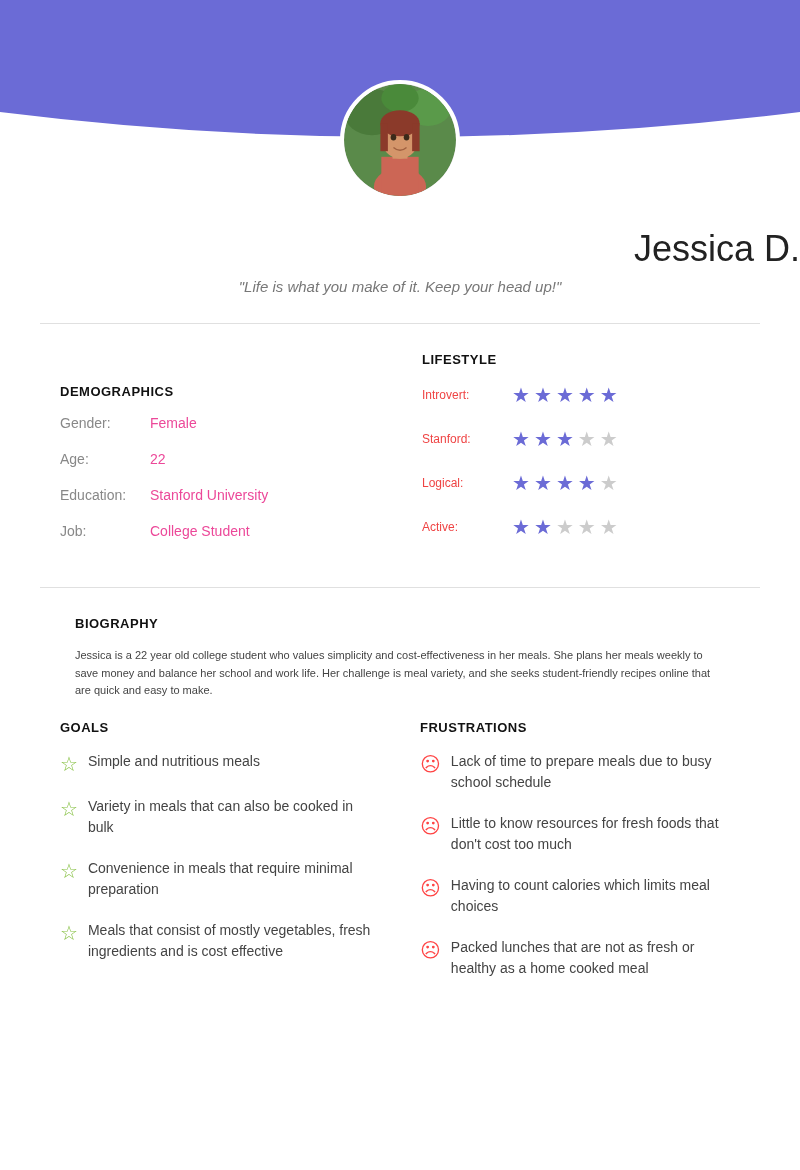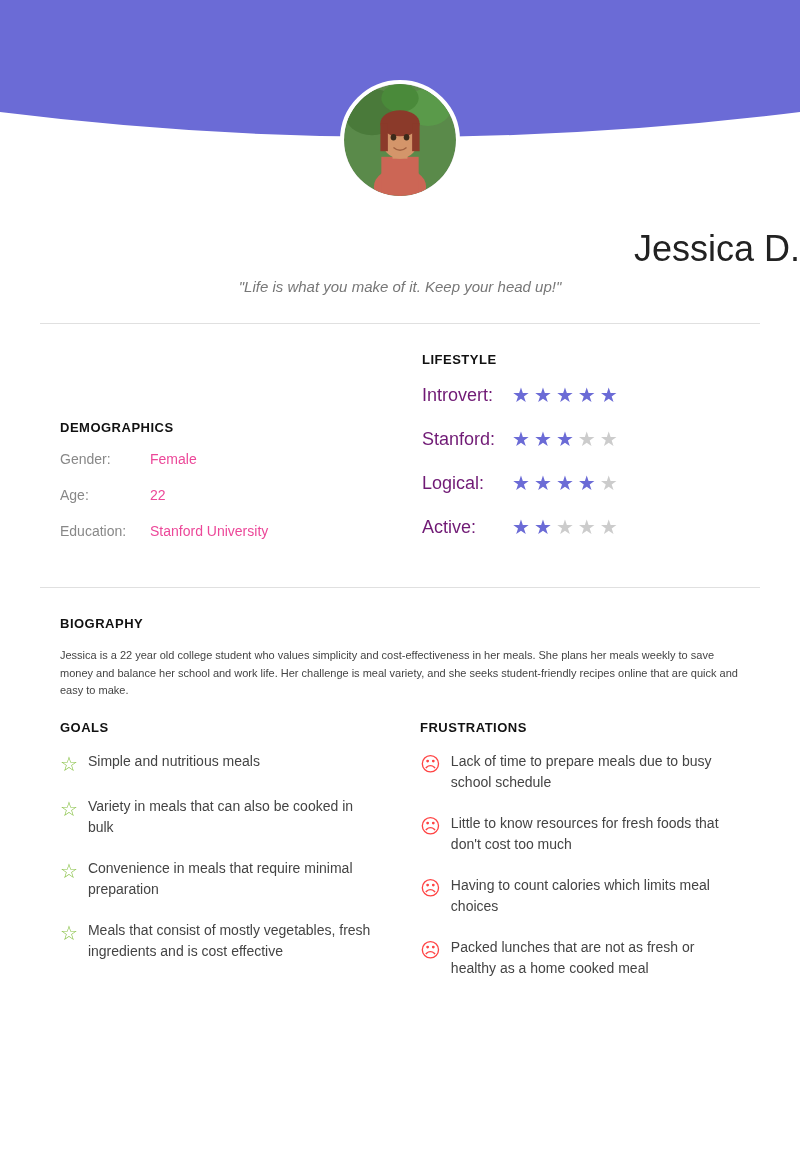--- a/index.html
+++ b/index.html
@@ -109,38 +109,38 @@
       font-size: 14px;
     }
 
     
     .star-row {
       display: flex;
       align-items: center;
       margin-bottom: 20px;
     }
     .star-label {
-      color: #701a75;
-      font-size: 18px;
+      color: #ef4444;
+      font-size: 12px;
       width: 90px;
       flex-shrink: 0;
     }
     .stars {
       display: flex;
       gap: 4px;
     }
     .star {
       font-size: 20px;
     }
     .star-filled { color: #6B6BD6; }
     .star-empty { color: #ccc; }
 
     
     .bio-section {
-      padding: 0 60px;
+      padding: 0 75px;
       margin-bottom: 20px;
     }
     .bio-text {
       font-size: 11px;
       color: #444;
       line-height: 1.6;
       margin-top: 10px;
     }
 
     
@@ -234,20 +234,24 @@
       <span class="info-value">Female</span>
     </div>
     <div class="info-row">
       <span class="info-label">Age:</span>
       <span class="info-value">22</span>
     </div>
     <div class="info-row">
       <span class="info-label">Education:</span>
       <span class="info-value">Stanford University</span>
     </div>
+    <div class="info-row">
+      <span class="info-label">Job:</span>
+      <span class="info-value">College Student</span>
+    </div>
   </div>
 
   <div class="info-col">
     <div class="section-title">LIFESTYLE</div>
 
     <div class="star-row">
       <span class="star-label">Introvert:</span>
       <div class="stars">
         <span class="star star-filled">★</span>
         <span class="star star-filled">★</span>

